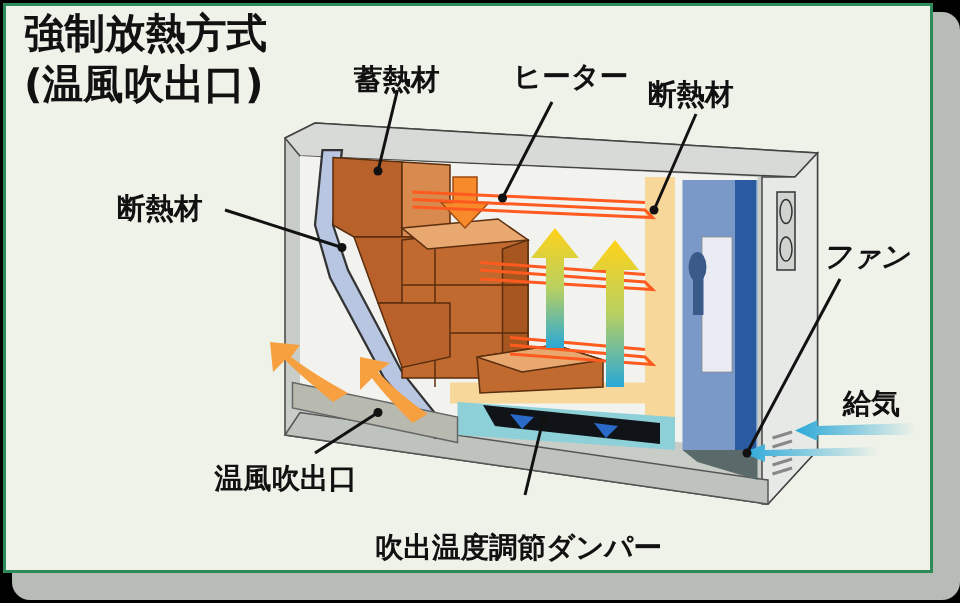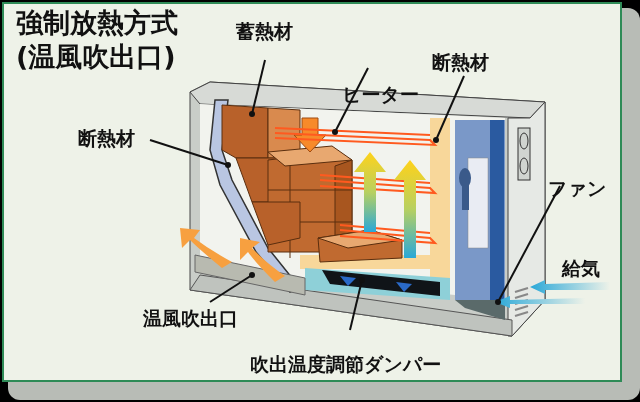--- a/index.html
+++ b/index.html
@@ -125,20 +125,20 @@
     <circle cx="228" cy="165" r="3"></circle>
     <circle cx="498" cy="302" r="3"></circle>
     <circle cx="252" cy="275" r="3"></circle>
     <circle cx="362" cy="280" r="3"></circle>
   </g>
 </svg>
 
 <div class="title" style="top:8px;">強制放熱方式</div>
 <div class="title" style="top:42px;">(温風吹出口)</div>
 
-<div class="label" style="left:236px;top:19px;">蓄熱材</div>
-<div class="label" style="left:342px;top:38px;margin-top:44px;">ヒーター</div>
+<div class="label" style="left:236px;top:40px;">蓄熱材</div>
+<div class="label" style="left:342px;top:38px;">ヒーター</div>
 <div class="label" style="left:432px;top:50px;">断熱材</div>
 <div class="label" style="left:78px;top:126px;">断熱材</div>
-<div class="label" style="left:548px;top:176px;">ファン</div>
+<div class="label" style="left:548px;top:158px;font-style:italic;">ファン</div>
 <div class="label" style="left:562px;top:256px;font-family:Liberation Mono, monospace;">給気</div>
 <div class="label" style="left:143px;top:306px;">温風吹出口</div>
 <div class="label" style="left:250px;top:352px;">吹出温度調節ダンパー</div>
 
 </body></html>

